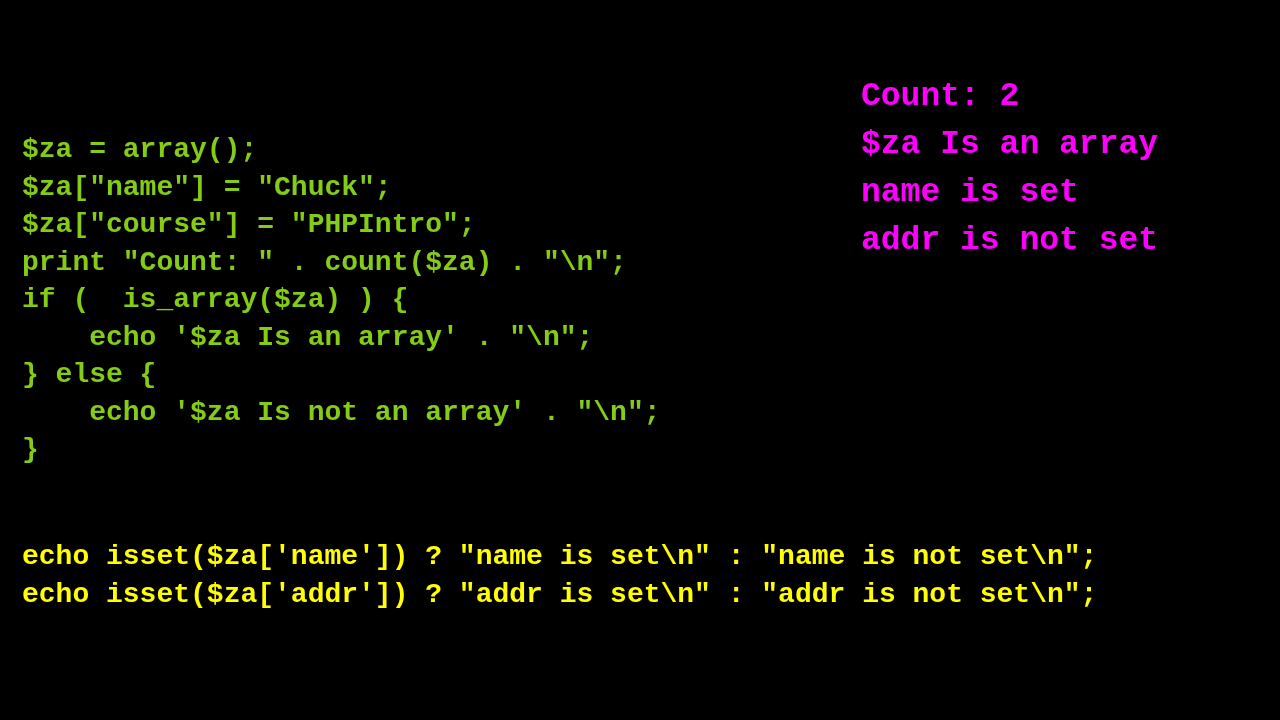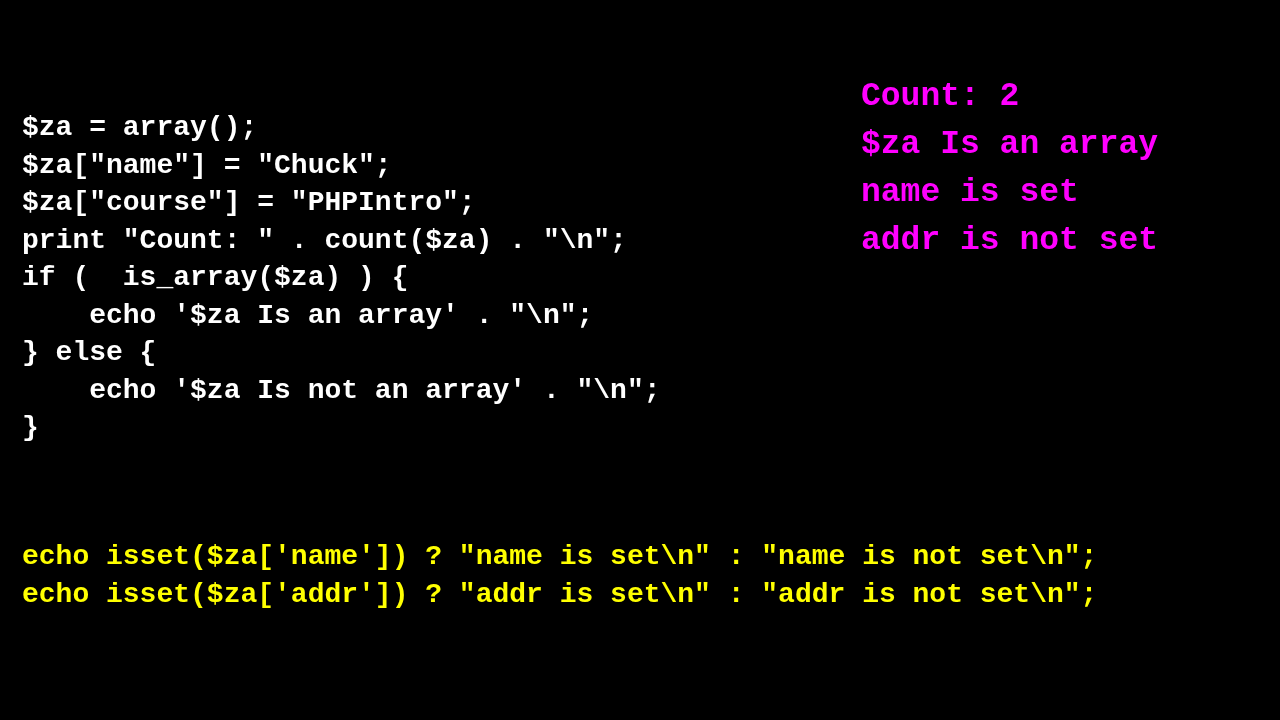--- a/index.html
+++ b/index.html
@@ -8,22 +8,22 @@
       width: 1280px;
       height: 720px;
       font-family: "Courier New", Courier, monospace;
       font-weight: bold;
       overflow: hidden;
       position: relative;
     }
     .code-block {
       position: absolute;
       left: 22px;
-      top: 109px;
-      color: #ffffff;
+      top: 131px;
+      color: #84cc16;
       font-size: 28px;
       line-height: 37.5px;
       white-space: pre;
     }
     .code-block-bottom {
       position: absolute;
       left: 22px;
       top: 538px;
       color: #ffff00;
       font-size: 28px;

